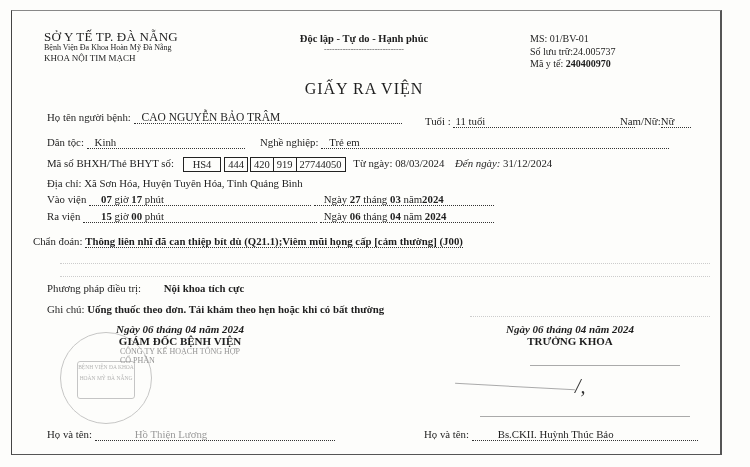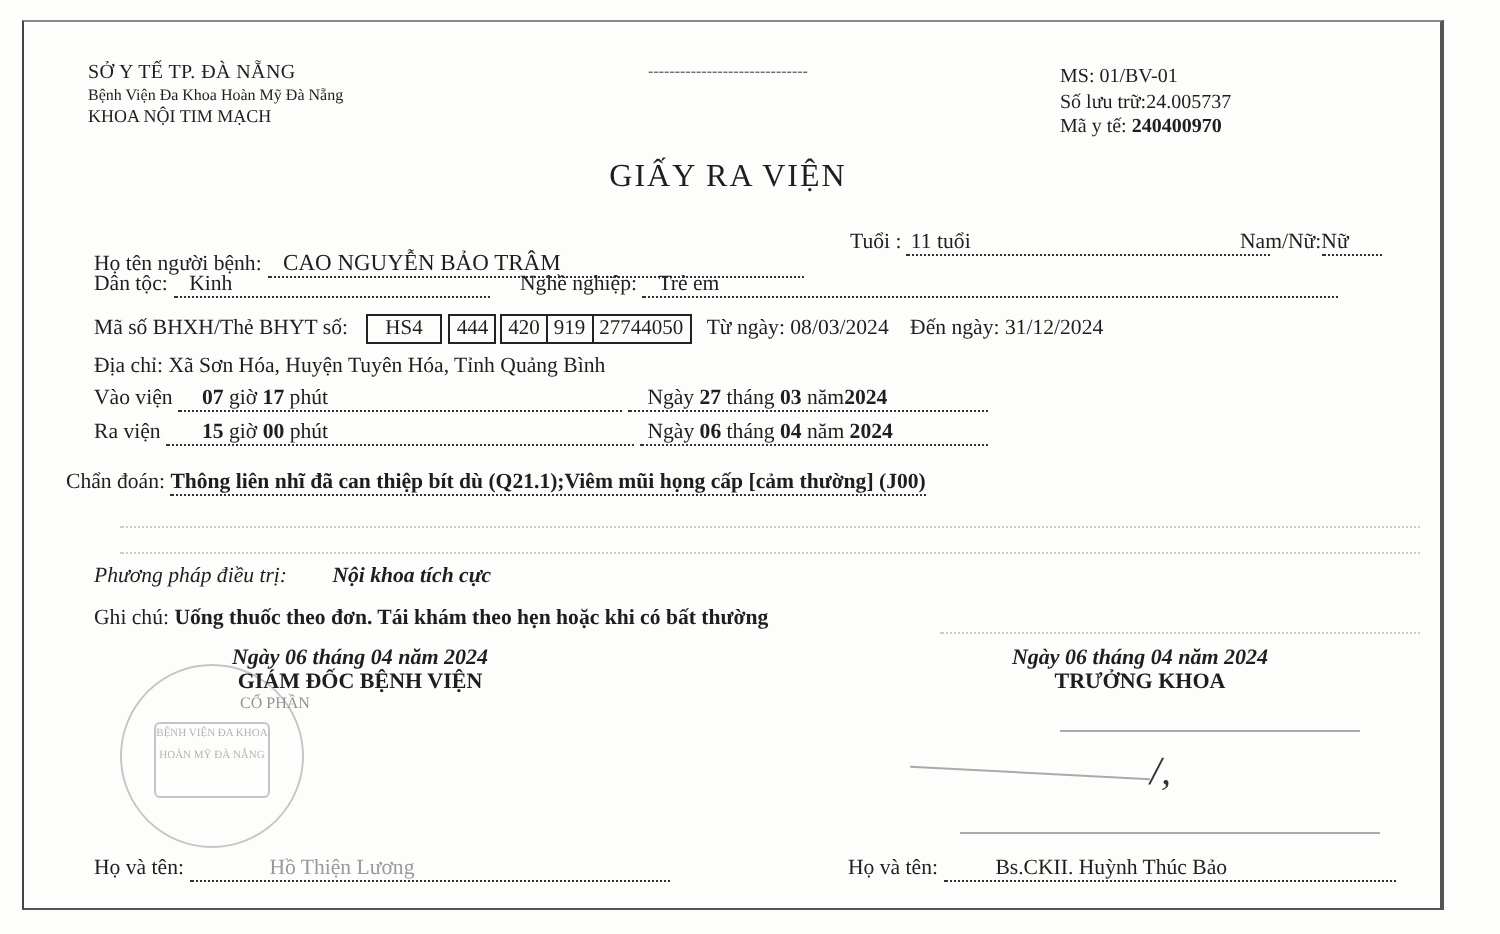--- a/index.html
+++ b/index.html
@@ -1,20 +1,20 @@
 <!DOCTYPE html>
 <html><head>
 <meta charset="utf-8">
 <style>
   html,body{margin:0;padding:0;background:#fdfdfb;}
   body{width:750px;height:467px;position:relative;overflow:hidden;font-family:"Liberation Serif","DejaVu Serif",serif;color:#1e1e1e;}
   .frame{position:absolute;left:11px;top:10px;width:708px;height:443px;border-left:1.5px solid #444;border-top:1px solid #888;border-right:2px solid #555;border-bottom:1.5px solid #555;}
   .abs{position:absolute;white-space:nowrap;}
   .hdr-left{left:44px;top:32px;font-size:8.5px;line-height:10.5px;}
-  .hdr-left .l1{font-size:10px;letter-spacing:0.2px;}
+  .hdr-left .l1{font-size:13px;letter-spacing:0.2px;}
   .hdr-left .l2{font-size:8px;}
   .hdr-left .l3{font-size:9px;}
   .hdr-center{left:214px;top:32px;width:300px;text-align:center;font-size:11px;line-height:14px;}
   .hdr-center .nation{font-weight:normal;letter-spacing:0.2px;}
   .hdr-center .motto{font-weight:bold;font-size:10.5px;}
   .hdr-center .sep{font-size:8px;line-height:8px;letter-spacing:0px;color:#555;}
   .hdr-right{left:530px;top:33px;font-size:10px;line-height:12.5px;}
   .hdr-right b{font-weight:bold;}
   .title{left:214px;top:80px;width:300px;text-align:center;font-size:16px;letter-spacing:1px;}
   .row{font-size:10.8px;}
@@ -36,32 +36,33 @@
 
 <div class="frame"></div>
 
 <div class="abs hdr-left">
   <div class="l1">SỞ Y TẾ TP. ĐÀ NẴNG</div>
   <div class="l2">Bệnh Viện Đa Khoa Hoàn Mỹ Đà Nẵng</div>
   <div class="l3">KHOA NỘI TIM MẠCH</div>
 </div>
 
 <div class="abs hdr-center">
+  <div class="motto">Độc lập - Tự do - Hạnh phúc</div>
   <div class="sep">------------------------------</div>
 </div>
 
 <div class="abs hdr-right">
   <div>MS: 01/BV-01</div>
   <div><span>Số lưu trữ:</span><span>24.005737</span></div>
   <div><span>Mã y tế:</span> <b>240400970</b></div>
 </div>
 
 <div class="abs title">GIẤY RA VIỆN</div>
 
-<div class="abs row" style="left:47px;top:126px;">
+<div class="abs row" style="left:47px;top:111px;">
   <span>Họ tên người bệnh:</span>
   <span class="dots" style="display:inline-block;width:260px;padding-left:8px;"><span style="font-size:11.5px;">CAO NGUYỄN BẢO TRÂM</span></span>
 </div>
 <div class="abs row" style="left:425px;top:115px;">
   <span>Tuổi :</span>
   <span class="dots" style="display:inline-block;width:180px;padding-left:2px;"><span>11 tuổi</span></span>
 </div>
 <div class="abs row" style="left:620px;top:115px;">
   <span>Nam/Nữ:</span><span class="dots" style="display:inline-block;width:30px;"><span>Nữ</span></span>
 </div>
@@ -79,21 +80,21 @@
   <span>Mã số BHXH/Thẻ BHYT số:</span>
   <span class="bhyt">
     <span class="first">HS4</span>
     <span class="second">444</span>
     <span>420</span>
     <span>919</span>
     <span>27744050</span>
   </span>
   <span style="margin-left:6px;">Từ ngày:</span>
   <span>08/03/2024</span>
-  <span style="margin-left:8px;">Đến ngày:</span>
+  <span style="margin-left:8px;font-style:italic;">Đến ngày:</span>
   <span>31/12/2024</span>
 </div>
 
 <div class="abs row" style="left:47px;top:177px;">
   <span>Địa chỉ:</span>
   <span>Xã Sơn Hóa, Huyện Tuyên Hóa, Tỉnh Quảng Bình</span>
 </div>
 
 <div class="abs row" style="left:47px;top:193px;">
   <span>Vào viện</span>
@@ -130,41 +131,42 @@
   </span>
 </div>
 
 <div class="abs row" style="left:33px;top:235px;">
   <span>Chẩn đoán:</span>
   <b class="dots">Thông liên nhĩ đã can thiệp bít dù (Q21.1);Viêm mũi họng cấp [cảm thường] (J00)</b>
 </div>
 <div class="abs" style="left:60px;top:263px;width:650px;border-bottom:1px dotted #ccc;"></div>
 <div class="abs" style="left:60px;top:276px;width:650px;border-bottom:1px dotted #ccc;"></div>
 
-<div class="abs row" style="left:47px;top:282px;font-style:italic;">
+<div class="abs row" style="left:47px;top:282px;">
   <span>Phương pháp điều trị:</span>
   <b style="margin-left:20px;">Nội khoa tích cực</b>
 </div>
 
 <div class="abs row" style="left:47px;top:303px;">
   <span>Ghi chú:</span>
   <b>Uống thuốc theo đơn. Tái khám theo hẹn hoặc khi có bất thường</b>
 </div>
 <div class="abs" style="left:470px;top:316px;width:240px;border-bottom:1px dotted #ccc;"></div>
 
 <div class="stamp">
   <div class="inner">
     <div>BỆNH VIỆN ĐA KHOA</div>
     <div>HOÀN MỸ ĐÀ NẴNG</div>
   </div>
 </div>
 
 <div class="abs sig" style="left:80px;top:323px;width:200px;">
   <div class="italic bold">Ngày 06 tháng 04 năm 2024</div>
   <div class="bold">GIÁM ĐỐC BỆNH VIỆN</div>
+  <div class="stampnote">CÔNG TY KẾ HOẠCH TỔNG HỢP</div>
   <div class="stampnote" style="text-align:left;padding-left:40px;">CỔ PHẦN</div>
 </div>
 <div class="abs row" style="left:47px;top:428px;">
   <span>Họ và tên:</span>
   <span class="dots" style="display:inline-block;width:200px;padding-left:40px;color:#999;"><span>Hồ Thiện Lương</span></span>
 </div>
 
 <div class="abs sig" style="left:470px;top:323px;width:200px;">
   <div class="italic bold">Ngày 06 tháng 04 năm 2024</div>
   <div class="bold">TRƯỞNG KHOA</div>

